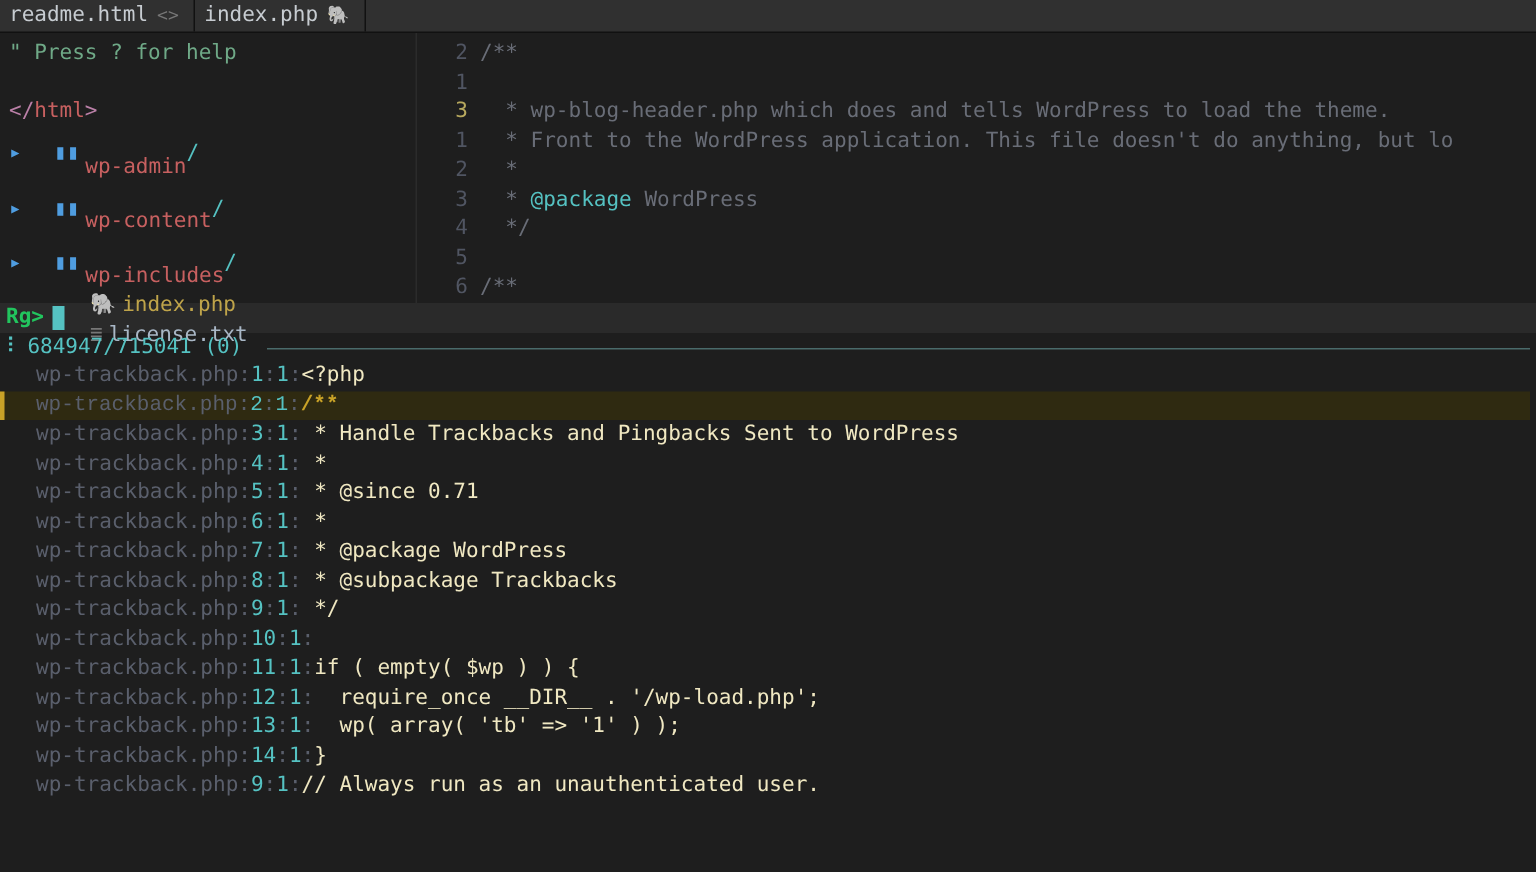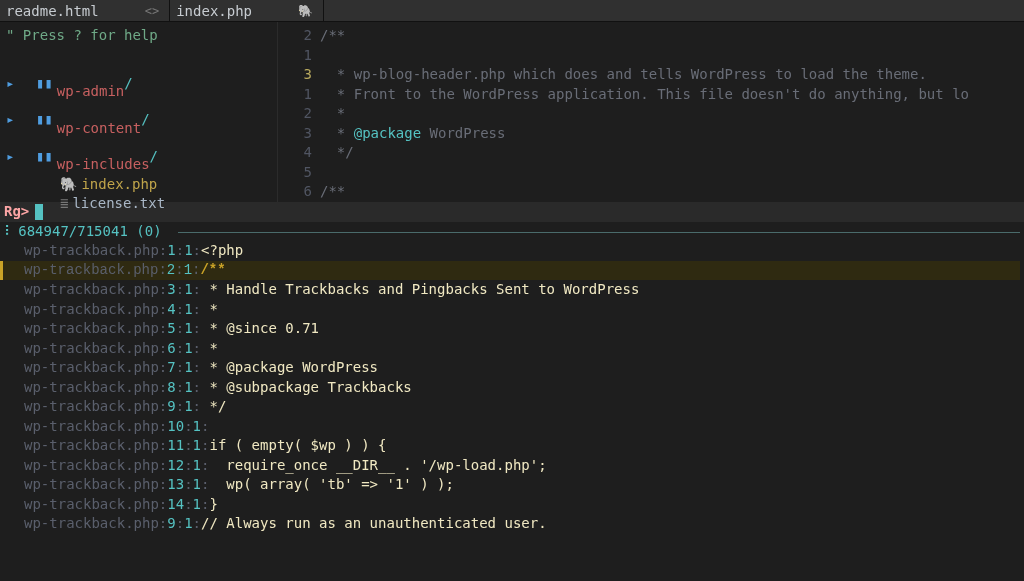--- a/index.html
+++ b/index.html
@@ -13,24 +13,23 @@
     overflow: hidden;
   }
   .tab-bar {
     height: 22px;
     display: flex;
     background: #303030;
     border-bottom: 1px solid #111;
   }
   .tab {
     padding: 1px 10px 0 6px;
-    display: flex; align-items: flex-end;
+    display: flex; align-items: center;
     border-right: 1px solid #111;
     color: #c7ccd1;
-    gap: 40px;
   }
   .tab .icon { margin-left: 6px; color: #777; font-size: 12px; }
   .upper {
     display: flex;
     height: 180px;
   }
   .sidebar {
     width: 278px;
     padding: 4px 6px;
     border-right: 1px solid #2b2b2b;
@@ -72,21 +71,21 @@
     white-space: pre;
   }
   .code .php-open { color: #c76060; }
   .code .kw { color: #55c2c2; }
 
   .prompt-row {
     display: flex; align-items: center;
     padding: 0 4px;
     background: #2a2a2a;
   }
-  .prompt { color: #fca5a5; font-weight: bold; text-align: right; }
+  .prompt { color: #22c55e; font-weight: bold; text-align: right; }
   .cursor {
     display: inline-block; width: 8px; height: 16px;
     background: #55c2c2; margin-left: 6px; vertical-align: middle;
   }
 
   .status-row {
     display: flex; align-items: center;
     padding: 0 4px;
   }
   .status-text { color: #55c2c2; }
@@ -128,20 +127,23 @@
   <div class="tab">
     <span>index.php</span>
     <span class="icon">🐘</span>
   </div>
 </div>
 
 <div class="upper">
   <div class="sidebar">
     <div class="help">" Press ? for help</div>
     <div class="blank"></div>
+    <div class="closing-tag">
+      <span class="ang">&lt;/</span><span class="tag">html</span><span class="ang">&gt;</span>
+    </div>
     <div id="tree-folders">
         <div class="tree-row">
           <span class="caret">▸</span>
           <span style="width:18px;display:inline-block"></span>
           <span class="folder-ico">▮▮</span>
           <span class="foldername">wp-admin</span>
           <span class="slash">/</span>
         </div>
         <div class="tree-row">
           <span class="caret">▸</span>

